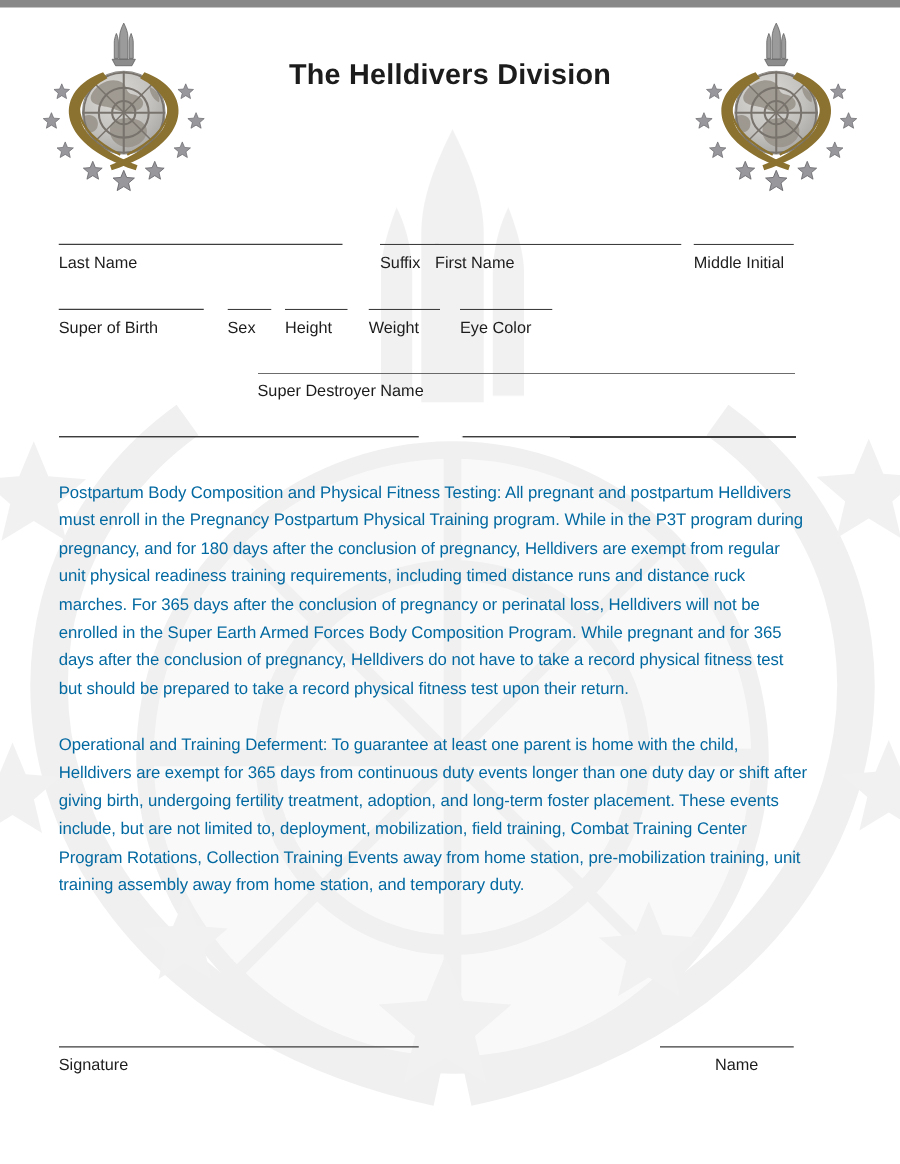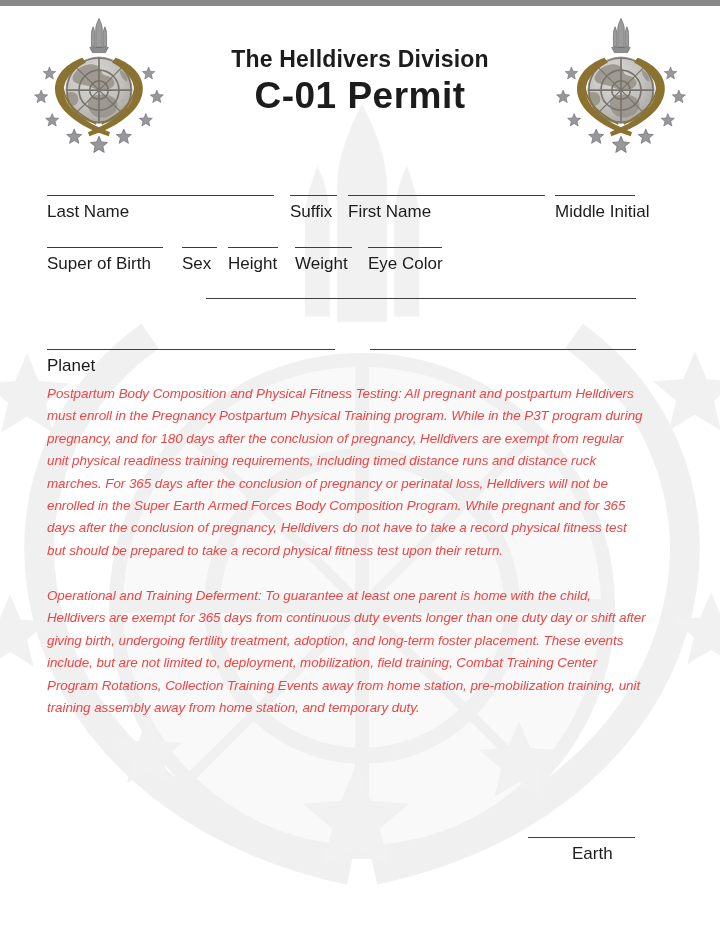--- a/index.html
+++ b/index.html
@@ -31,27 +31,27 @@
   .logo.right{left:552px;}
   .title-block{
     position:absolute;left:120px;right:120px;top:40px;
     text-align:center;font-weight:bold;line-height:26px;
   }
   .title-sub{font-size:23px;letter-spacing:0.2px;}
   .title-main{font-size:37px;line-height:40px;margin-top:4px;letter-spacing:0.5px;}
   
   .field{position:absolute;}
   .field .line{border-top:1.6px solid var(--line);height:0;}
-  .field .lab{margin-top:6px;font-size:17px;color:var(--text);white-space:nowrap;}
+  .field .lab{margin-top:6px;font-size:13px;color:var(--text);white-space:nowrap;}
   .lab.indent{padding-left:44px;}
   
   .para{
     position:absolute;left:47px;width:601px;
-    font-style:italic;font-size:13.4px;line-height:22.4px;
-    color:#ef4444;letter-spacing:-0.05px;
+    font-size:13.4px;line-height:22.4px;
+    color:#0369a1;letter-spacing:-0.05px;
   }
   
   .wing{fill:var(--gold);}
   .wing-accent{fill:none;stroke:var(--gold);}
   .star{fill:var(--emblem-gray);stroke:var(--emblem-dark);stroke-width:0.8;}
   .reticle{fill:none;stroke:#78736c;}
   .rocket-part{fill:#9b9b9b;stroke:#5f5f5f;stroke-width:0.9;}
   .rocket-base{fill:#8c8c8c;stroke:#5f5f5f;stroke-width:0.9;}
   .land{fill:#99938b;opacity:0.9;}
   .wm-stroke{fill:none;stroke:#9f9f9f;}
@@ -140,28 +140,27 @@
 
   <svg class="logo left" viewBox="-100 -112 200 212">
       <use href="#emblem" x="-100" y="-112" width="200" height="212"></use>
     </svg>
   <svg class="logo right" viewBox="-100 -112 200 212">
       <use href="#emblem" x="-100" y="-112" width="200" height="212"></use>
     </svg>
 
   <div class="title-block">
     <div class="title-sub">The Helldivers Division</div>
-    <div class="title-main">C-01 Permit</div>
   </div>
 
   <div class="field" style="left:47px;top:189px;width:227px">
     <div class="line"></div>
     <div class="lab">Last Name</div>
   </div>
-  <div class="field" style="left:290px;top:189px;width:47px">
+  <div class="field" style="left:304px;top:189px;width:47px">
     <div class="line"></div>
     <div class="lab">Suffix</div>
   </div>
   <div class="field" style="left:348px;top:189px;width:197px">
     <div class="line"></div>
     <div class="lab">First Name</div>
   </div>
   <div class="field" style="left:555px;top:189px;width:80px">
     <div class="line"></div>
     <div class="lab">Middle Initial</div>
@@ -183,31 +182,35 @@
     <div class="line"></div>
     <div class="lab">Weight</div>
   </div>
   <div class="field" style="left:368px;top:241px;width:74px">
     <div class="line"></div>
     <div class="lab">Eye Color</div>
   </div>
 
   <div class="field" style="left:206px;top:292px;width:430px">
     <div class="line"></div>
+    <div class="lab">Super Destroyer Name</div>
   </div>
 
   <div class="field" style="left:47px;top:343px;width:288px">
     <div class="line"></div>
-    <div class="lab">Planet</div>
   </div>
   <div class="field" style="left:370px;top:343px;width:266px">
     <div class="line"></div>
   </div>
 
   <div class="para" style="top:377px">Postpartum Body Composition and Physical Fitness Testing: All pregnant and postpartum Helldivers must enroll in the Pregnancy Postpartum Physical Training program. While in the P3T program during pregnancy, and for 180 days after the conclusion of pregnancy, Helldivers are exempt from regular unit physical readiness training requirements, including timed distance runs and distance ruck marches. For 365 days after the conclusion of pregnancy or perinatal loss, Helldivers will not be enrolled in the Super Earth Armed Forces Body Composition Program. While pregnant and for 365 days after the conclusion of pregnancy, Helldivers do not have to take a record physical fitness test but should be prepared to take a record physical fitness test upon their return.</div>
   <div class="para" style="top:579px">Operational and Training Deferment: To guarantee at least one parent is home with the child, Helldivers are exempt for 365 days from continuous duty events longer than one duty day or shift after giving birth, undergoing fertility treatment, adoption, and long-term foster placement. These events include, but are not limited to, deployment, mobilization, field training, Combat Training Center Program Rotations, Collection Training Events away from home station, pre-mobilization training, unit training assembly away from home station, and temporary duty.</div>
 
+  <div class="field" style="left:47px;top:831px;width:288px">
+    <div class="line"></div>
+    <div class="lab">Signature</div>
+  </div>
   <div class="field" style="left:528px;top:831px;width:107px">
     <div class="line"></div>
-    <div class="lab indent">Earth</div>
+    <div class="lab indent">Name</div>
   </div>
 
 </div>
 
 </body></html>

